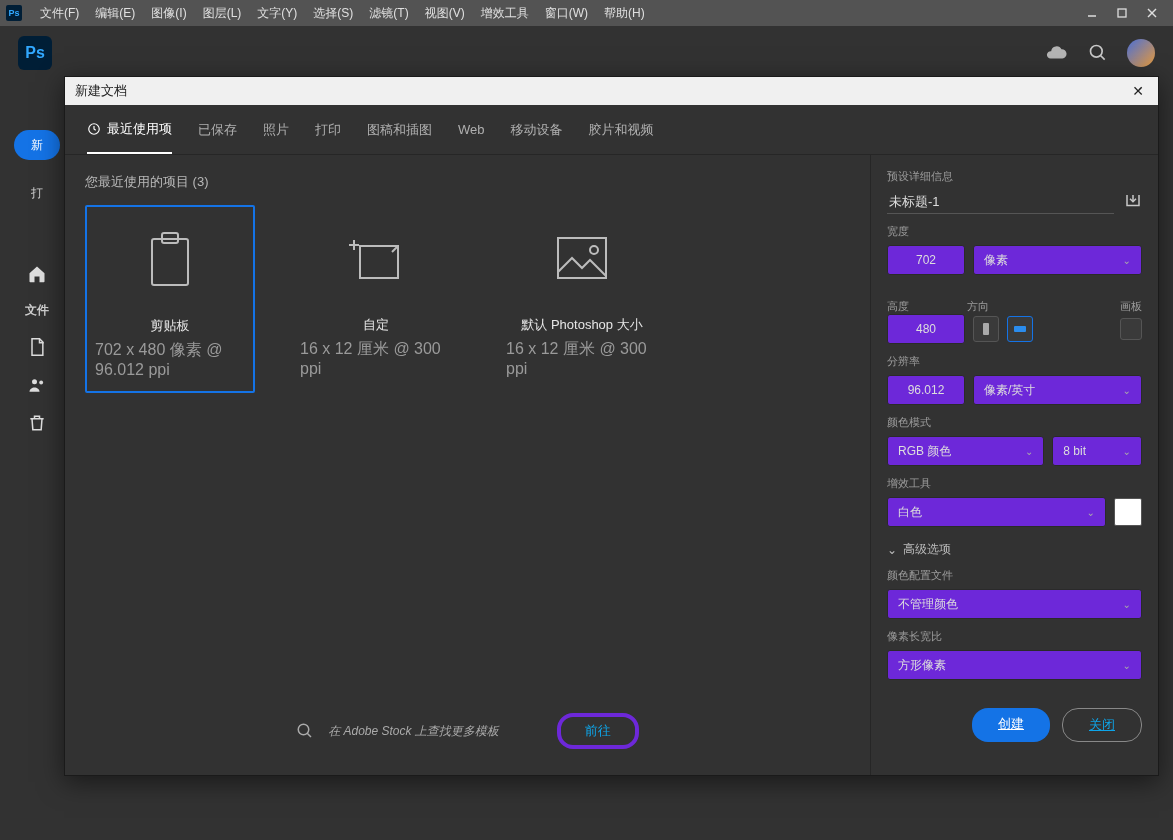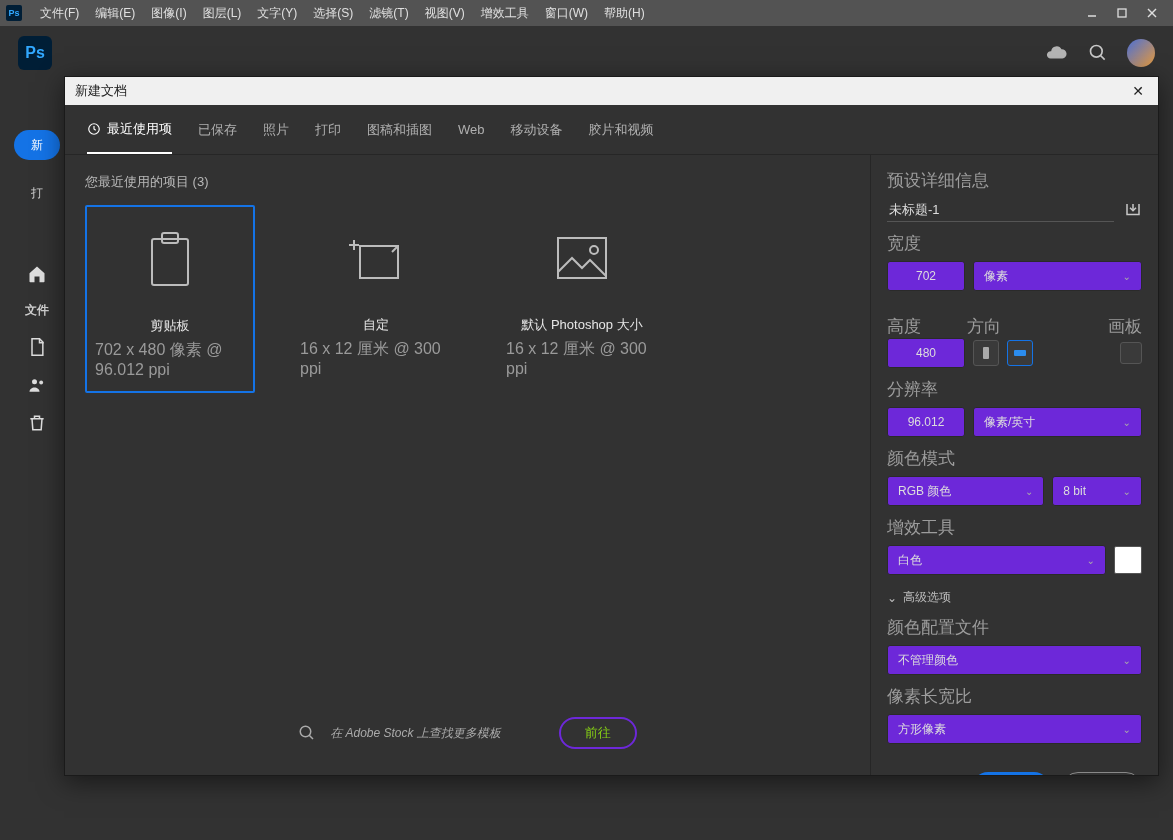--- a/index.html
+++ b/index.html
@@ -45,27 +45,27 @@
 .preset-grid { display: flex; gap: 36px; }
 .preset-card { width: 170px; display: flex; flex-direction: column; align-items: center; padding: 18px 8px 12px; border: 1px solid transparent; border-radius: 2px; }
 .preset-card.selected { border: 2px solid #1473e6; }
 .preset-thumb { width: 72px; height: 72px; margin-bottom: 20px; display: flex; align-items: center; justify-content: center; }
 .preset-thumb svg { width: 64px; height: 64px; stroke: #bcbcbc; fill: none; stroke-width: 2; }
 .preset-name { font-size: 13px; color: #e6e6e6; margin-bottom: 5px; }
 .preset-sub { font-size: 16px; color: #9a9a9a; }
 
 .stock-row { margin-top: auto; display: flex; align-items: center; justify-content: center; gap: 14px; padding: 16px 0 8px; color: #aaa; font-size: 12px; font-style: italic; }
 .stock-row .search-ico { width: 18px; height: 18px; }
-.stock-row .go-btn { border: 2px solid #6d28d9; border-radius: 16px; padding: 5px 24px; font-style: normal; color: #84cc16; font-size: 13px; }
+.stock-row .go-btn { border: 4px solid #6d28d9; border-radius: 16px; padding: 5px 24px; font-style: normal; color: #0ea5e9; font-size: 13px; }
 
 
 .details { width: 288px; border-left: 1px solid #262626; padding: 14px 16px; overflow-y: auto; font-size: 12px; color: #c4c4c4; }
-.details .label { font-size: 17px; color: #9c9c9c; margin: 10px 0 6px; }
+.details .label { font-size: 11px; color: #9c9c9c; margin: 10px 0 6px; }
 .details .row { display: flex; gap: 8px; align-items: center; }
-.name-row { display: flex; align-items: flex-end; margin-bottom: 4px; }
+.name-row { display: flex; align-items: center; margin-bottom: 4px; }
 .name-row .name-input { flex: 1; background: transparent; border: none; border-bottom: 1px solid #555; color: #ddd; font-size: 13px; padding: 4px 2px; }
 .name-row .save-icon { margin-left: 10px; color: #c8c8c8; }
 
 .field, .select { background: #6d28d9; border: 1px solid #2a2a2a; border-radius: 3px; height: 30px; color: #ddd; font-size: 12px; padding: 0 10px; display: flex; align-items: center; }
 .field { width: 78px; justify-content: center; }
 .select { flex: 1; justify-content: space-between; }
 .select .chev { font-size: 10px; color: #aaa; }
 .orient-btn { width: 26px; height: 26px; border: 1px solid #555; border-radius: 3px; display: flex; align-items: center; justify-content: center; background: #3a3a3a; }
 .orient-btn.active { border-color: #1473e6; }
 .orient-btn svg { width: 16px; height: 16px; }

